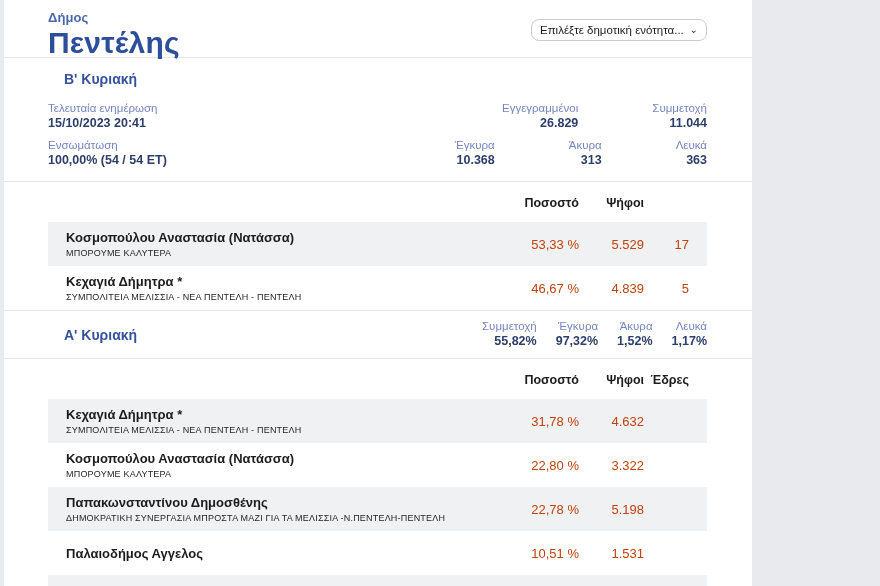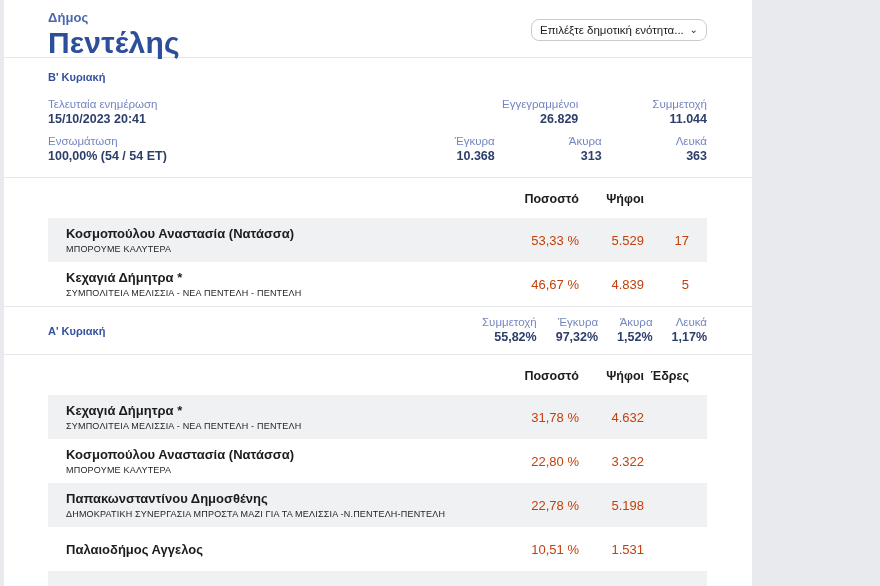--- a/index.html
+++ b/index.html
@@ -17,21 +17,21 @@
   .muni-label { font-size:13px; font-weight:600; color:#4b68ad; margin-top:10px; letter-spacing:.1px; }
   .muni-name { font-size:30px; font-weight:700; color:#2d4f9b; margin-top:1px; letter-spacing:.2px; }
   .unit-select {
     margin-top:19px; width:176px; height:22px; border:1px solid #c8cbd0; border-radius:8px;
     background:#fff; display:flex; align-items:center; justify-content:space-between;
     padding:0 8px; font-size:11.5px; color:#1c1c1e; cursor:pointer;
   }
   .unit-select .chev { font-size:10px; color:#333; line-height:1; }
 
   
-  .round-title { font-size:11px; font-weight:700; color:#33519d; }
+  .round-title { font-size:14px; font-weight:700; color:#33519d;margin-left:16px; }
   .sec-b-title { padding-top:13px; }
 
   .stats { display:flex; justify-content:space-between; padding-top:15px; padding-bottom:14px; }
   .stat-label { font-size:11.5px; color:#7486c0; }
   .stat-value { font-size:12.5px; font-weight:700; color:#2c3e6a; margin-top:2px; }
   .stats-left .pair + .pair { margin-top:9px; }
   .stats-right { text-align:right; }
   .stats-row { display:flex; justify-content:flex-end;gap:48px; }
   .stats-row + .stats-row { margin-top:9px; }
   .stats-row .cell { margin-left:26px; text-align:right; }

